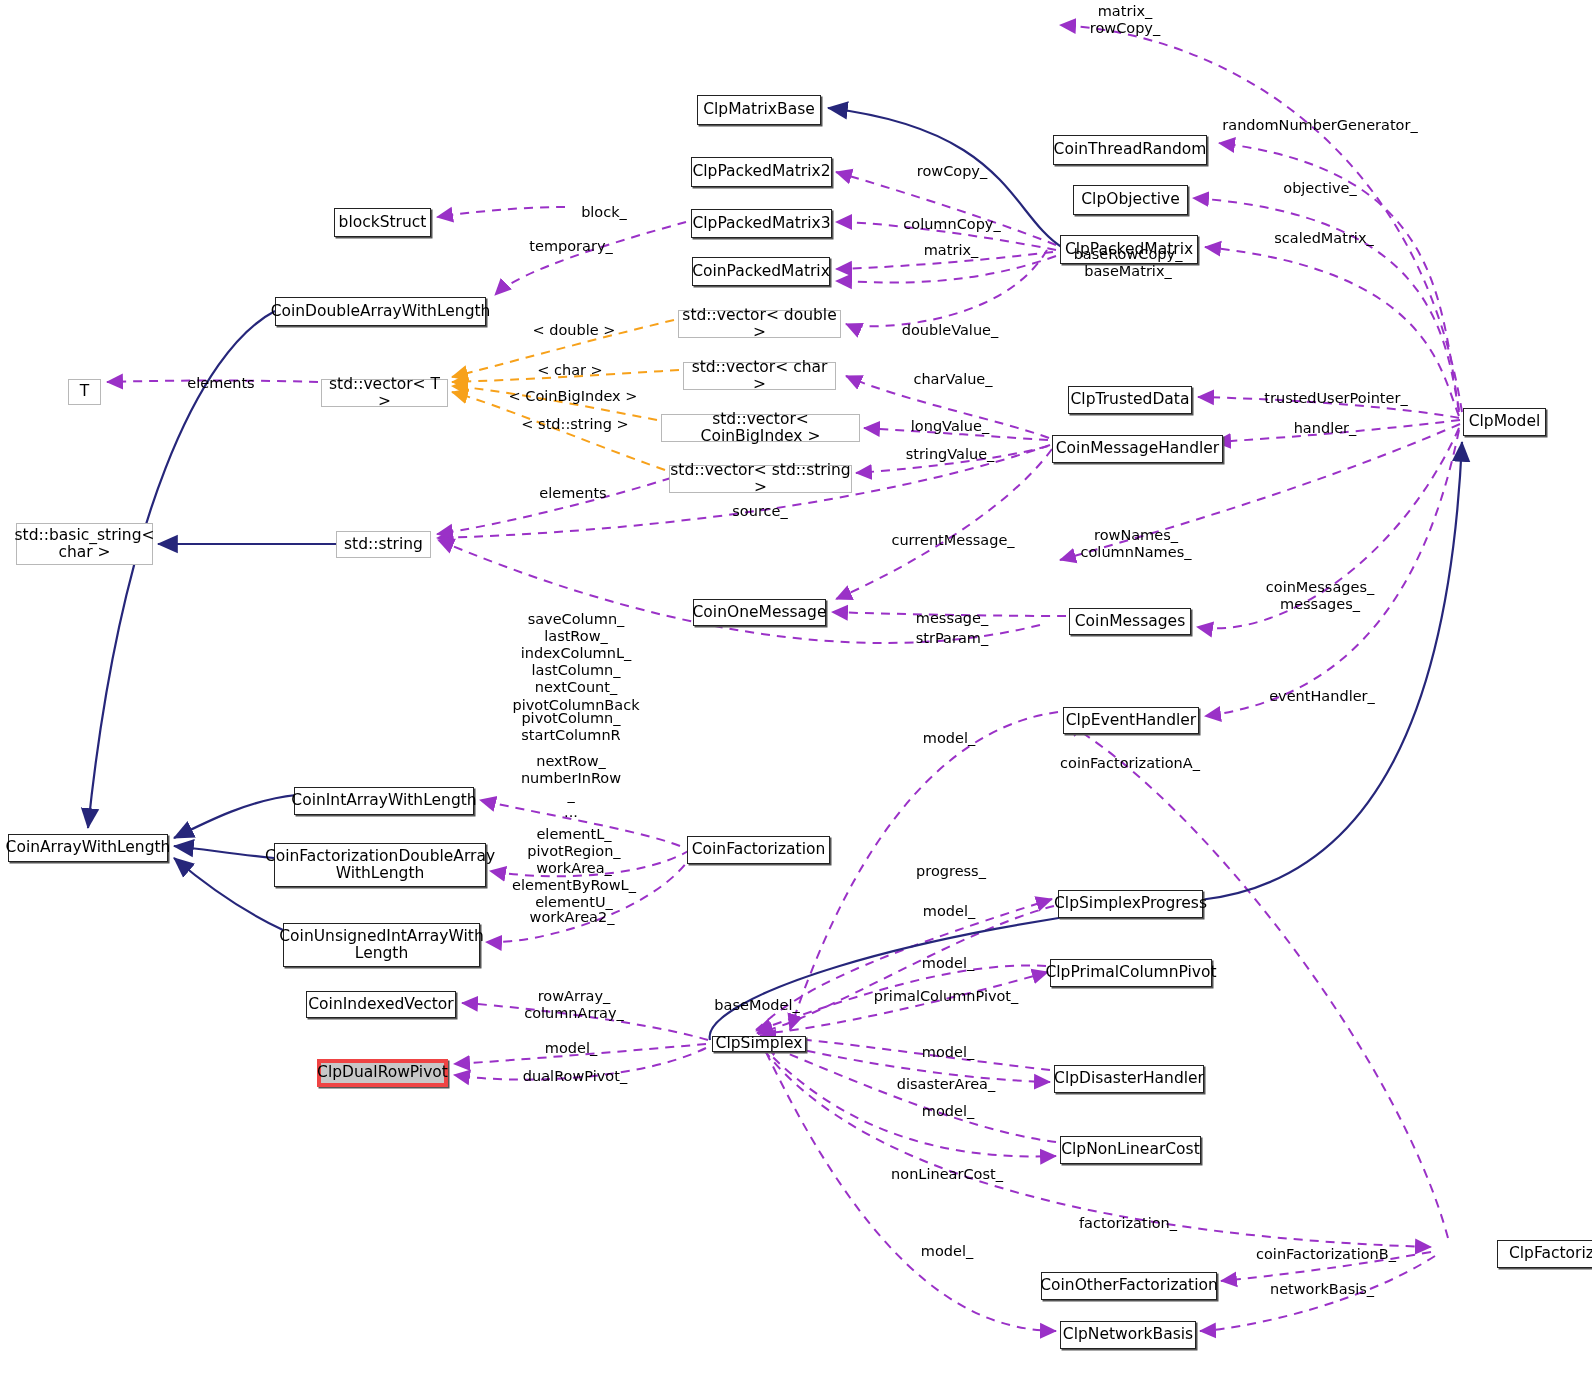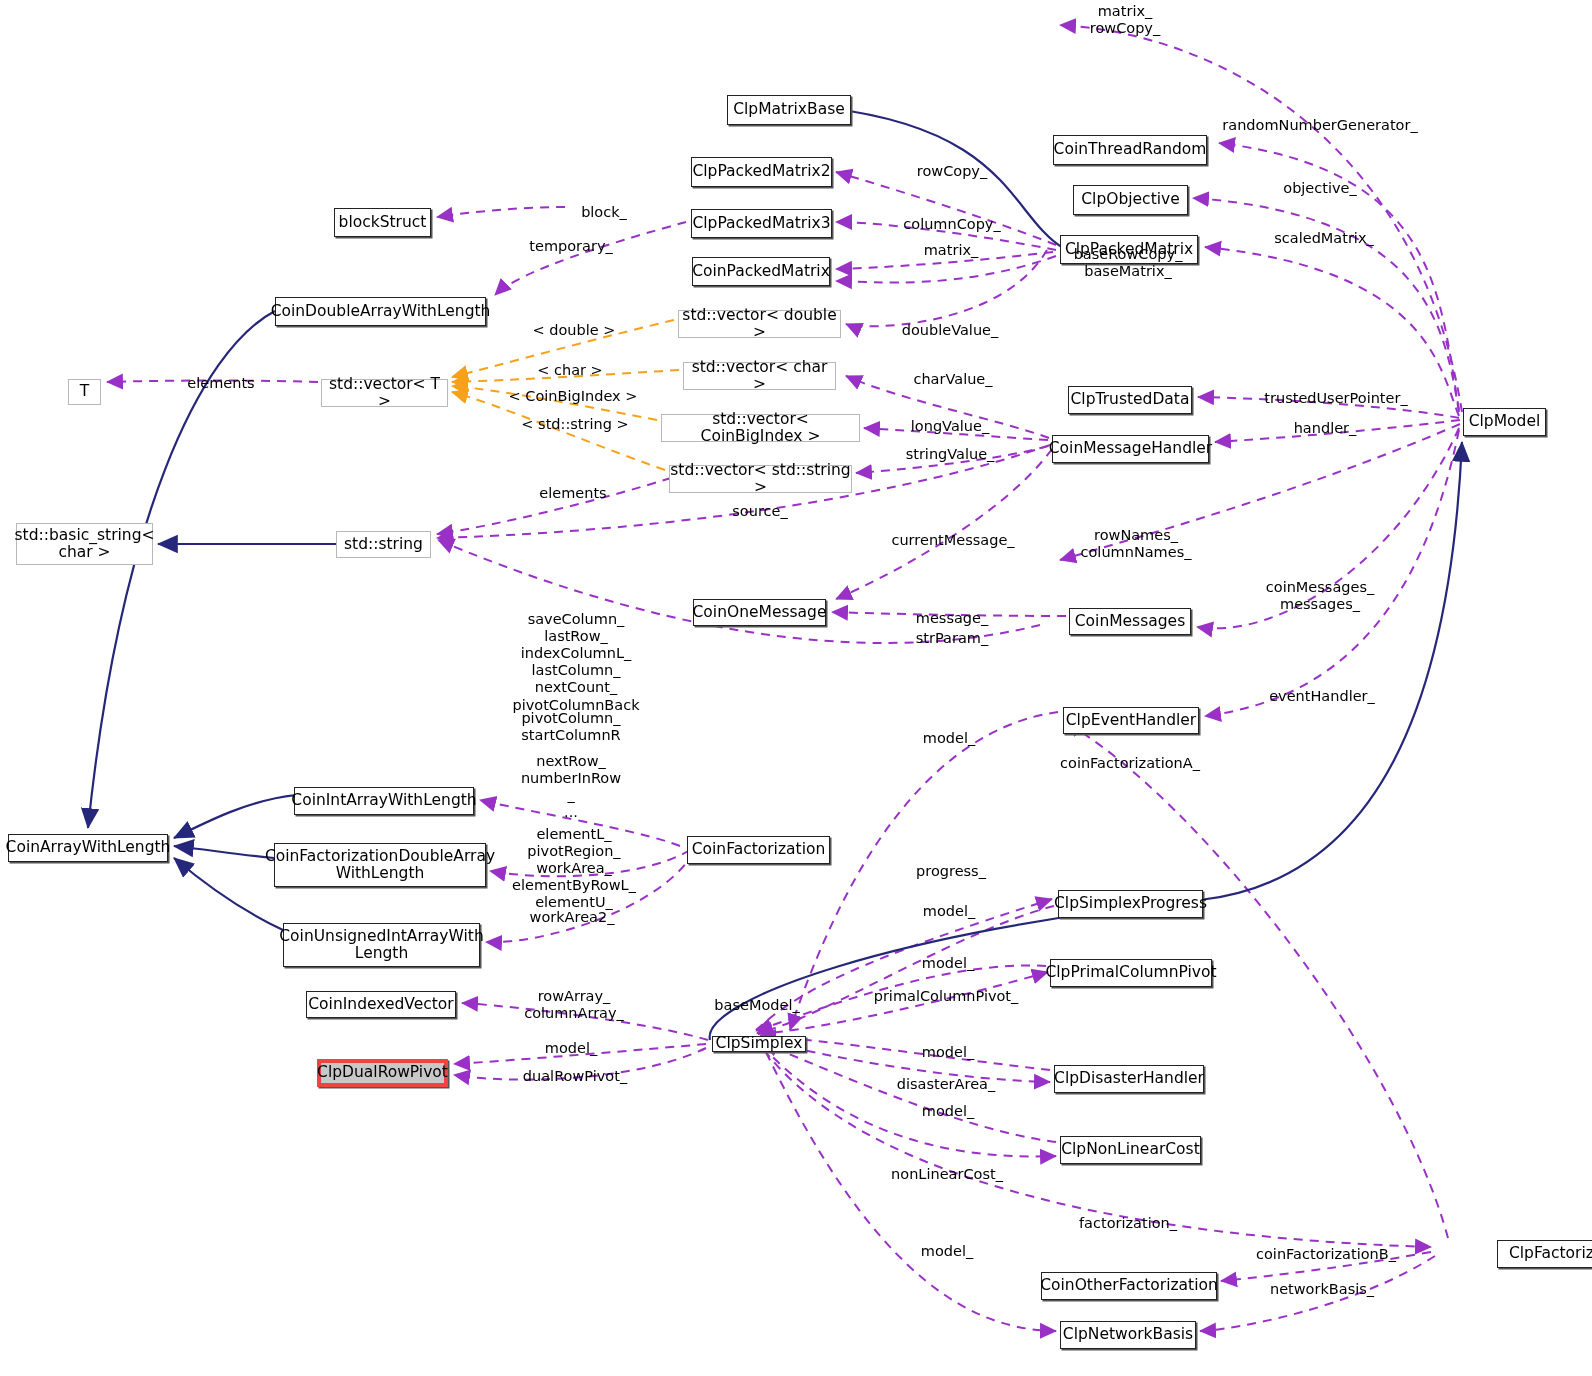--- a/index.html
+++ b/index.html
@@ -124,37 +124,37 @@
       <path d="M275,311 C200,350 120,520 88,828"></path>
       <path d="M336,544 C250,544 200,544 158,544"></path>
       <path d="M296,795 C250,800 210,820 174,838"></path>
       <path d="M274,858 C240,855 210,850 174,846"></path>
       <path d="M283,930 C240,910 200,880 174,858"></path>
       <path d="M710,1040 C700,1000 900,930 1200,900 C1380,880 1450,700 1462,442"></path>
     </g>
   </svg>
 
   <div id="nodes">
-      <div class="node solidbox" style="left: 727px; top: 95px; width: 124px; height: 30px;">ClpMatrixBase</div>
+      <div class="node solidbox" style="left: 697px; top: 95px; width: 124px; height: 30px;">ClpMatrixBase</div>
       <div class="node solidbox" style="left: 1053px; top: 135px; width: 154px; height: 30px;">CoinThreadRandom</div>
       <div class="node solidbox" style="left: 691px; top: 157px; width: 141px; height: 30px;">ClpPackedMatrix2</div>
       <div class="node solidbox" style="left: 1073px; top: 185px; width: 115px; height: 30px;">ClpObjective</div>
       <div class="node solidbox" style="left: 334px; top: 208px; width: 97px; height: 29px;">blockStruct</div>
       <div class="node solidbox" style="left: 691px; top: 209px; width: 141px; height: 29px;">ClpPackedMatrix3</div>
       <div class="node solidbox" style="left: 1060px; top: 235px; width: 138px; height: 29px;">ClpPackedMatrix</div>
       <div class="node solidbox" style="left: 692px; top: 257px; width: 138px; height: 29px;">CoinPackedMatrix</div>
       <div class="node solidbox" style="left: 275px; top: 297px; width: 211px; height: 29px;">CoinDoubleArrayWithLength</div>
       <div class="node greybox" style="left: 678px; top: 310px; width: 163px; height: 28px;">std::vector&lt; double &gt;</div>
       <div class="node greybox" style="left: 683px; top: 362px; width: 153px; height: 28px;">std::vector&lt; char &gt;</div>
       <div class="node greybox" style="left: 68px; top: 379px; width: 33px; height: 26px;">T</div>
       <div class="node greybox" style="left: 321px; top: 379px; width: 127px; height: 28px;">std::vector&lt; T &gt;</div>
       <div class="node solidbox" style="left: 1068px; top: 386px; width: 124px; height: 28px;">ClpTrustedData</div>
       <div class="node solidbox" style="left: 1463px; top: 408px; width: 83px; height: 28px;">ClpModel</div>
       <div class="node greybox" style="left: 661px; top: 414px; width: 199px; height: 28px;">std::vector&lt; CoinBigIndex &gt;</div>
-      <div class="node solidbox" style="left: 1052px; top: 435px; width: 157px; height: 28px;">CoinMessageHandler</div>
+      <div class="node solidbox" style="left: 1052px; top: 435px; width: 171px; height: 28px;">CoinMessageHandler</div>
       <div class="node greybox" style="left: 669px; top: 465px; width: 183px; height: 28px;">std::vector&lt; std::string &gt;</div>
       <div class="node greybox" style="left: 16px; top: 523px; width: 137px; height: 42px;">std::basic_string&lt;
 char &gt;</div>
       <div class="node greybox" style="left: 336px; top: 531px; width: 95px; height: 27px;">std::string</div>
       <div class="node solidbox" style="left: 693px; top: 599px; width: 133px; height: 27px;">CoinOneMessage</div>
       <div class="node solidbox" style="left: 1069px; top: 608px; width: 122px; height: 27px;">CoinMessages</div>
       <div class="node solidbox" style="left: 1063px; top: 707px; width: 136px; height: 27px;">ClpEventHandler</div>
       <div class="node solidbox" style="left: 294px; top: 787px; width: 180px; height: 28px;">CoinIntArrayWithLength</div>
       <div class="node solidbox" style="left: 8px; top: 834px; width: 160px; height: 28px;">CoinArrayWithLength</div>
       <div class="node solidbox" style="left: 274px; top: 843px; width: 212px; height: 44px;">CoinFactorizationDoubleArray

